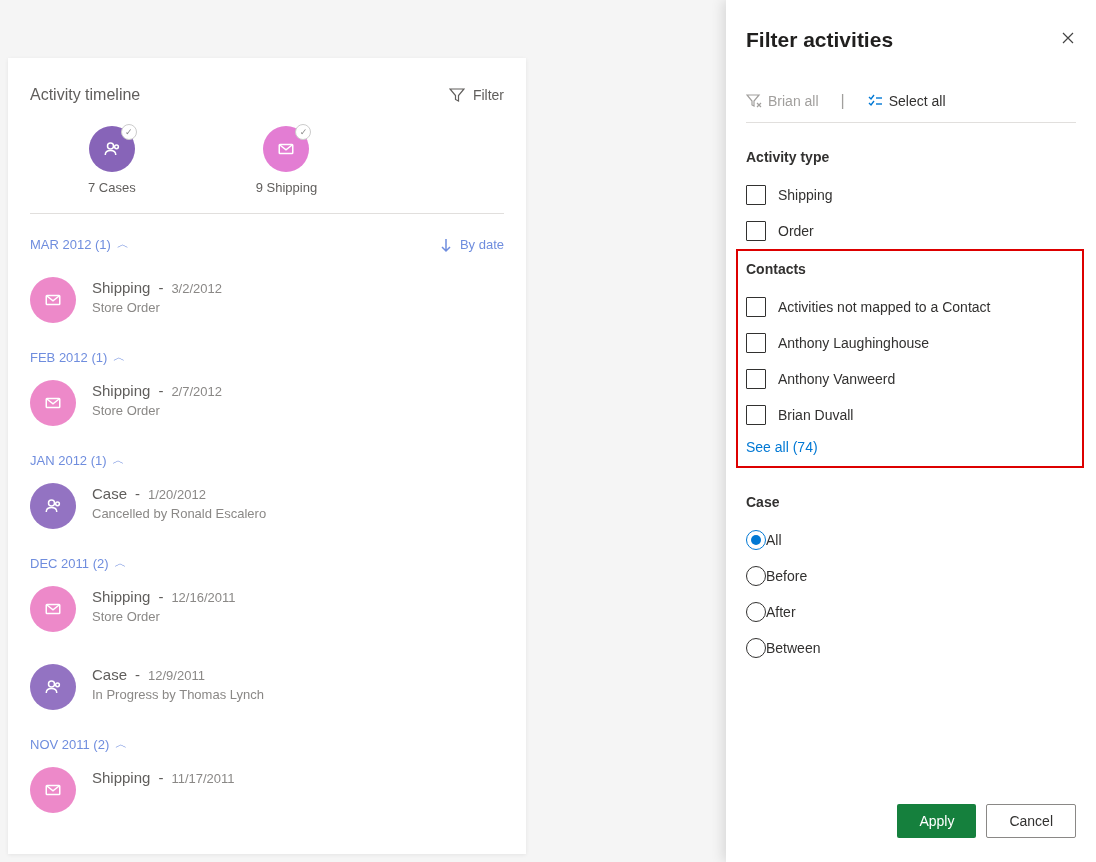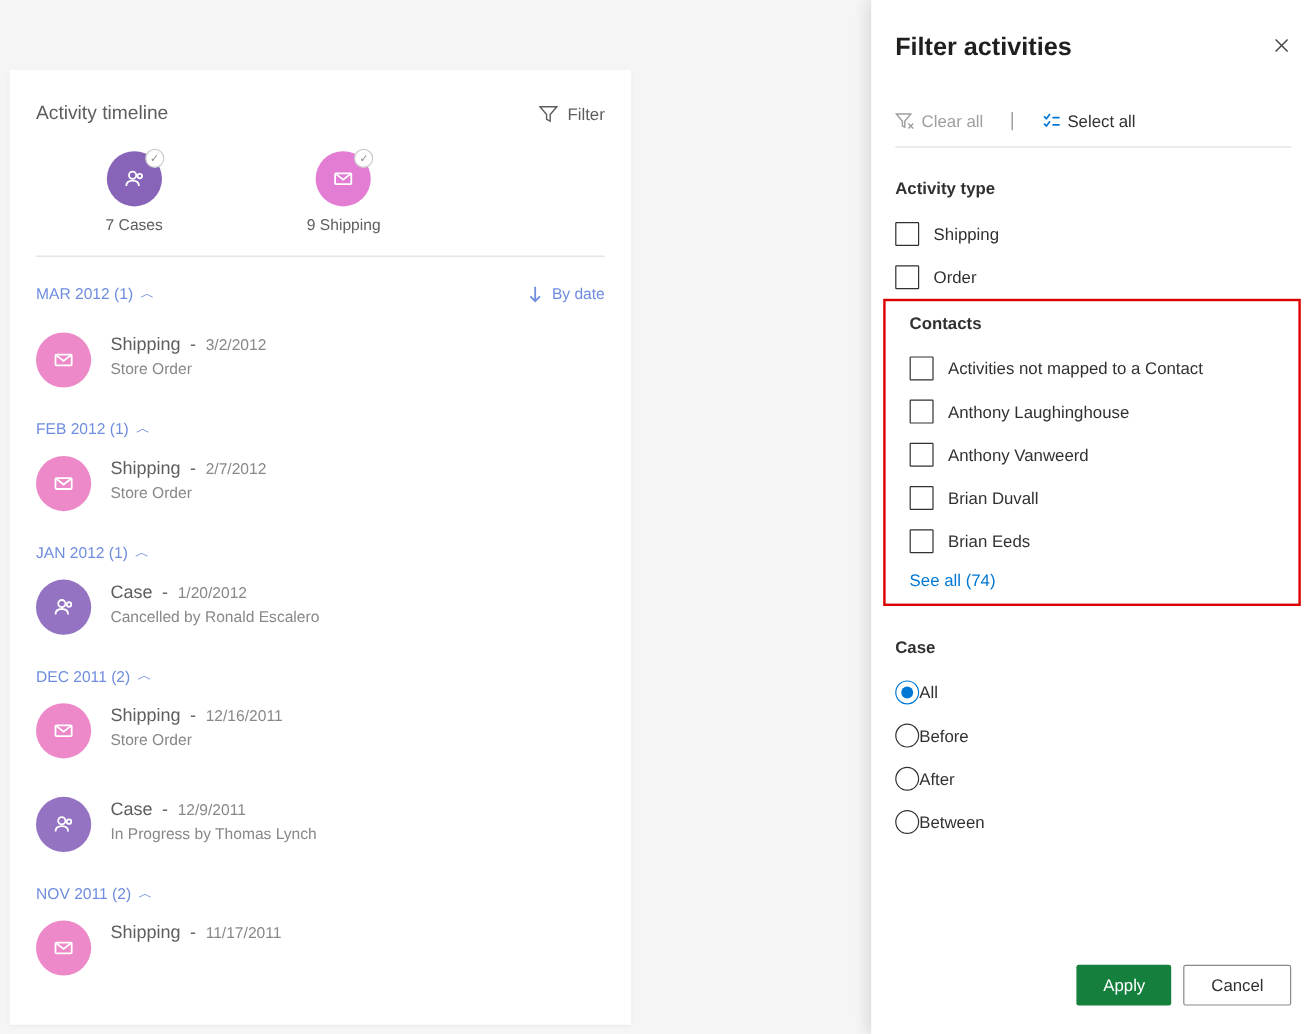--- a/index.html
+++ b/index.html
@@ -130,21 +130,21 @@
   padding: 8px 0; font-size: 14px; color: #323130; cursor: pointer;
 }
 .radio-outer {
   width: 20px; height: 20px; border: 1px solid #323130; border-radius: 50%;
   display: flex; align-items: center; justify-content: center;
 }
 .radio-outer.selected { border-color: #0078d4; }
 .radio-inner { width: 10px; height: 10px; border-radius: 50%; background: #0078d4; }
 
 .contacts-highlight {
-  border: 2px solid #d00; padding: 4px 8px 10px 20px;
+  border: 2px solid #d00; padding: 4px 8px 10px 8px;
   margin-left: -10px; margin-right: -8px;
 }
 .contacts-highlight .section-title { margin-top: 6px; }
 
 .fp-footer {
   position: absolute; bottom: 24px; right: 20px;
   display: flex; gap: 10px;
 }
 .btn {
   padding: 8px 22px; font-size: 14px; cursor: pointer; border-radius: 2px;
@@ -334,21 +334,21 @@
         </svg>
     </div>
   </div>
 
   <div class="fp-toolbar">
     <div class="tool-btn disabled">
       <svg class="icon-sm" viewBox="0 0 16 16" fill="none" stroke="#a19f9d" stroke-width="1.2">
           <path d="M1 2h12l-5 6v5l-2-1V8L1 2z"></path>
           <path d="M11 10l4 4M15 10l-4 4"></path>
         </svg>
-      <span>Clear all</span>
+      <span>Brian all</span>
     </div>
     <span class="tool-divider">|</span>
     <div class="tool-btn enabled">
       <svg class="icon-sm" viewBox="0 0 16 16" fill="none" stroke="#0078d4" stroke-width="1.4">
           <path d="M2 4l2 2 3-4"></path>
           <path d="M2 10l2 2 3-4"></path>
           <line x1="9" y1="5" x2="15" y2="5"></line>
           <line x1="9" y1="11" x2="15" y2="11"></line>
         </svg>
       <span>Select all</span>
@@ -376,24 +376,20 @@
       <span>Anthony Laughinghouse</span>
     </div>
     <div class="check-row">
       <div class="checkbox"></div>
       <span>Anthony Vanweerd</span>
     </div>
     <div class="check-row">
       <div class="checkbox"></div>
       <span>Brian Duvall</span>
     </div>
-    <div class="check-row">
-      <div class="checkbox"></div>
-      <span>Brian Eeds</span>
-    </div>
     <span class="see-all">See all (74)</span>
   </div>
 
   <div class="section-title">Case</div>
   <div class="radio-row">
     <div class="radio-outer selected">
         <div class="radio-inner"></div>
       </div>
     <span>All</span>
   </div>

